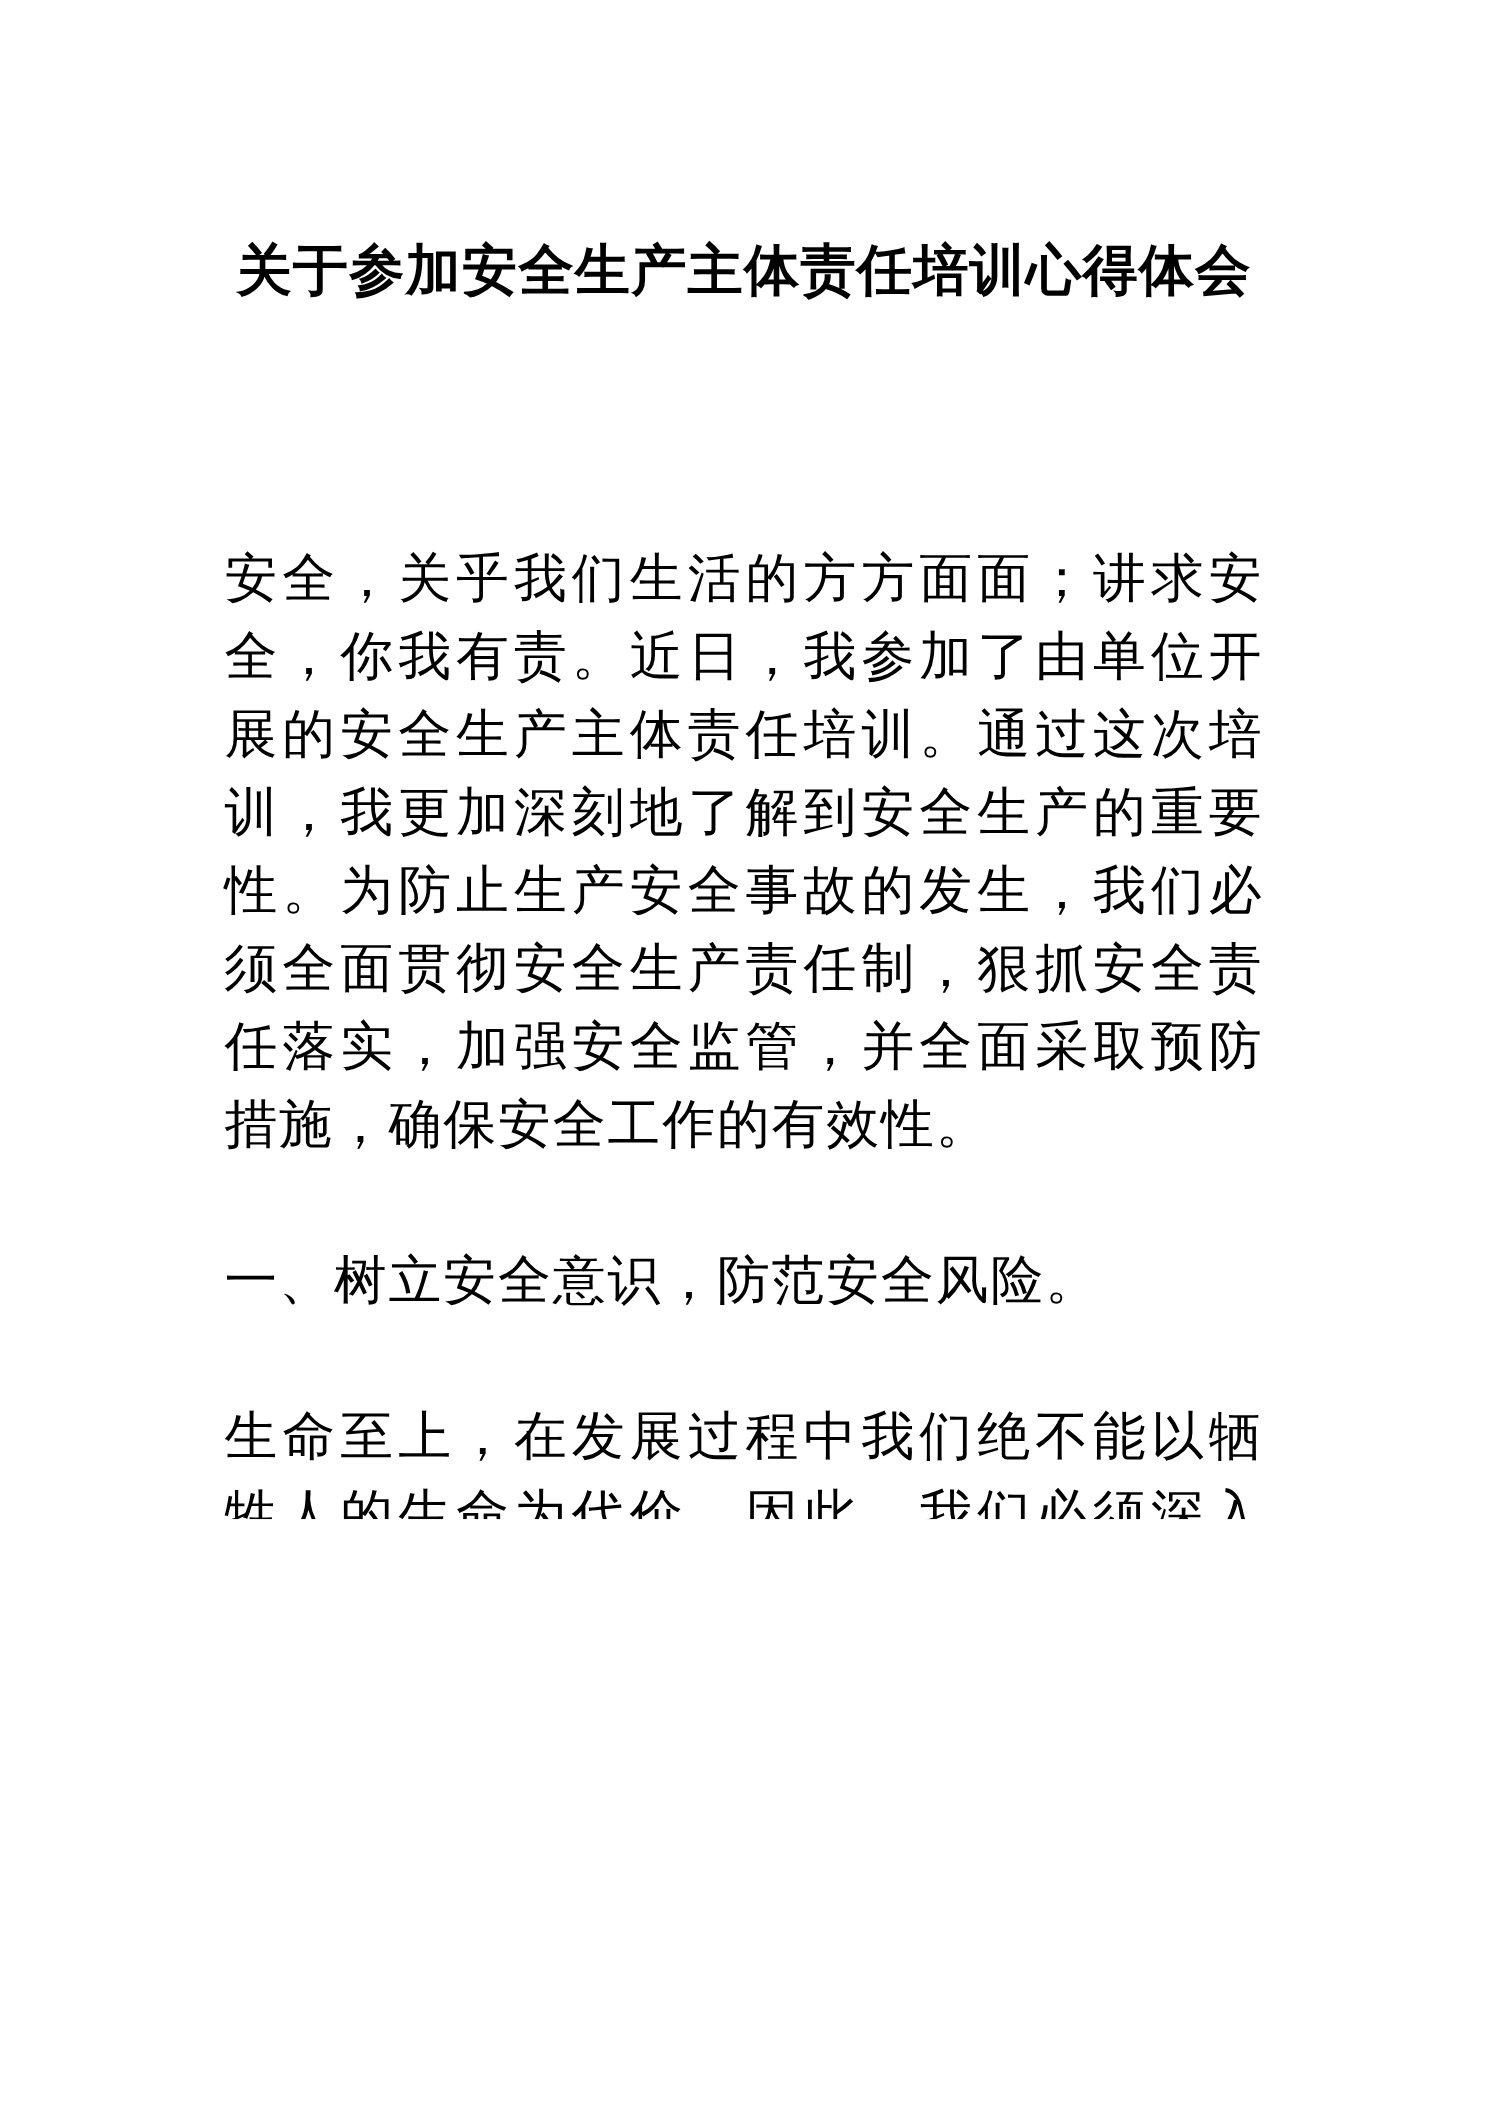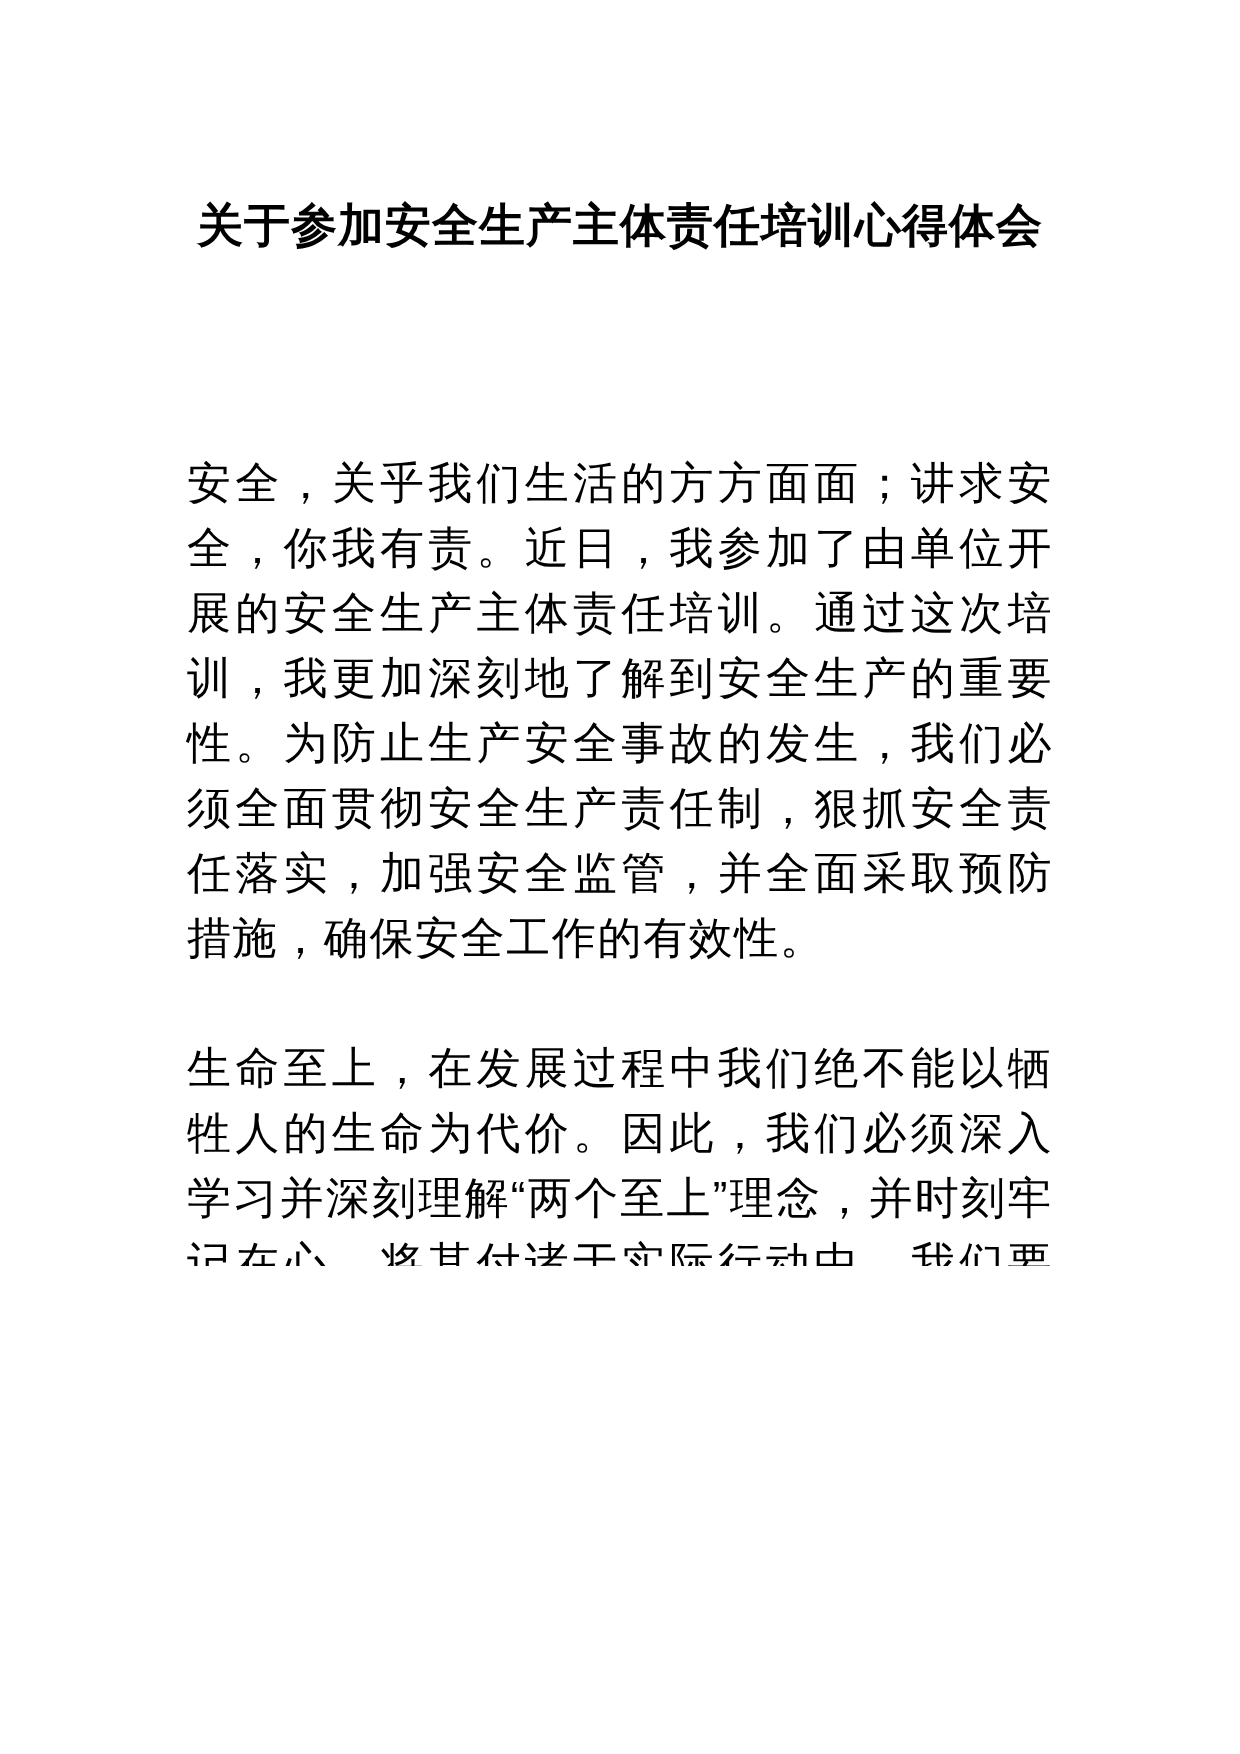--- a/index.html
+++ b/index.html
@@ -57,16 +57,17 @@
 </style>
 </head>
 <body>
 
 <div class="page">
 
   <h1 class="doc-title">关于参加安全生产主体责任培训心得体会</h1>
 
   <p class="body-text para-1">安全，关乎我们生活的方方面面；讲求安全，你我有责。近日，我参加了由单位开展的安全生产主体责任培训。通过这次培训，我更加深刻地了解到安全生产的重要性。为防止生产安全事故的发生，我们必须全面贯彻安全生产责任制，狠抓安全责任落实，加强安全监管，并全面采取预防措施，确保安全工作的有效性。</p>
 
+  <p class="body-text section-heading">一、树立安全意识，防范安全风险。</p>
 
   <p class="body-text para-2">生命至上，在发展过程中我们绝不能以牺牲人的生命为代价。因此，我们必须深入学习并深刻理解“两个至上”理念，并时刻牢记在心，将其付诸于实际行动中。我们要自觉增强政治意识、思想意识和行动意识，切实做到对重大安全风险和隐患的预防和化解，坚守维护安全底线的信心和决心。我们要坚持树立安全发展理念，明确自身在岗位上的安全职责，共同努力构建长期有效的安全管理机制，杜绝任何安全事故的发生。</p>
 
 </div>
 
 </body></html>

